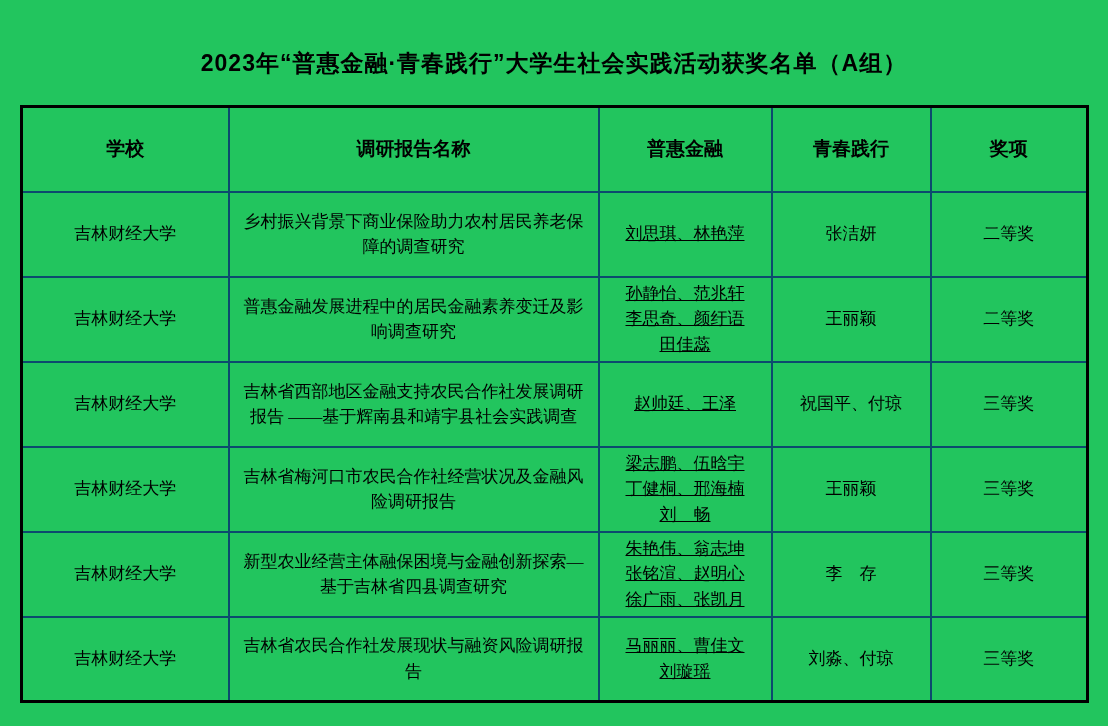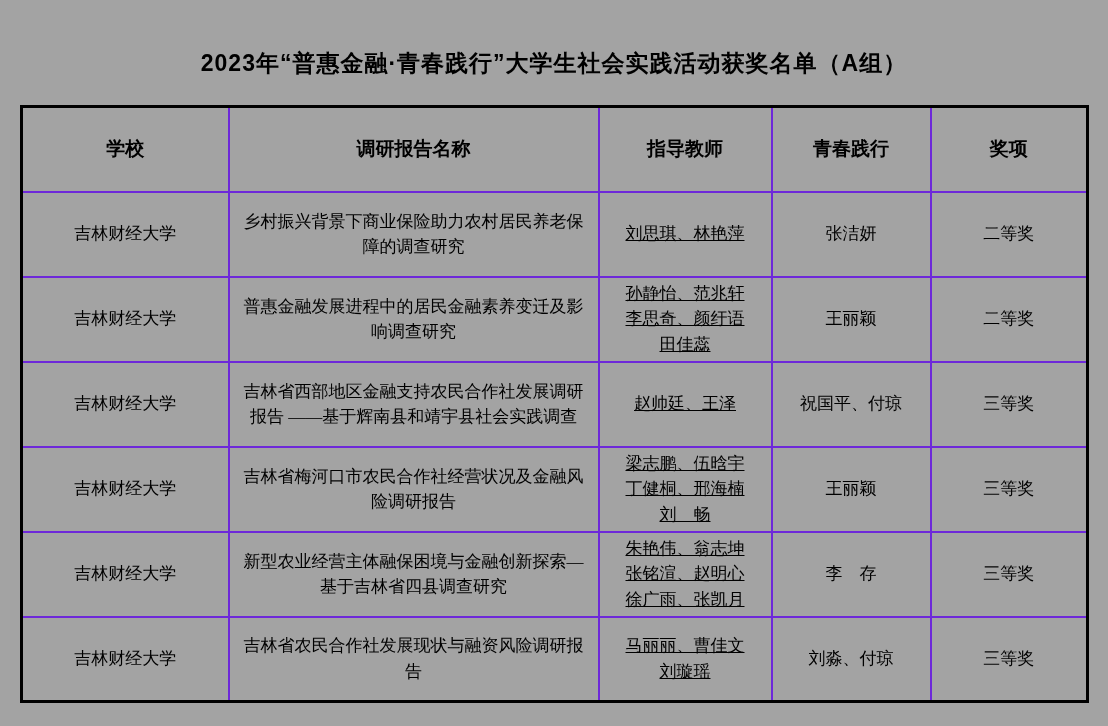--- a/index.html
+++ b/index.html
@@ -6,21 +6,21 @@
     margin: 0;
     padding: 0;
     background: #ffffff;
     color: #000000;
     font-family: "Liberation Serif", "DejaVu Serif", serif;
   }
   .page {
     position: relative;
     width: 1108px;
     height: 726px;
-    background: #a3a3a3;
+    background: #22c55e;
     overflow: hidden;
   }
   .doc-title {
     position: absolute;
     top: 48px;
     left: 0;
     width: 1108px;
     margin: 0;
     text-align: center;
     font-family: "Liberation Sans", "DejaVu Sans", sans-serif;
@@ -37,21 +37,21 @@
     border-collapse: collapse;
     table-layout: fixed;
     border: 3px solid #000000;
   }
   table.awards col.c-school  { width: 207px; }
   table.awards col.c-report  { width: 370px; }
   table.awards col.c-members { width: 173px; }
   table.awards col.c-advisor { width: 159px; }
   table.awards col.c-award   { width: 157px; }
   table.awards th, table.awards td {
-    border: 2px solid #6d28d9;
+    border: 2px solid #0c4a6e;
     text-align: center;
     vertical-align: middle;
     padding: 2px 8px;
     box-sizing: border-box;
     overflow: hidden;
   }
   table.awards tr { height: 85px; }
   table.awards th {
     font-family: "Liberation Sans", "DejaVu Sans", sans-serif;
     font-weight: 700;
@@ -76,21 +76,21 @@
       <col class="c-school">
       <col class="c-report">
       <col class="c-members">
       <col class="c-advisor">
       <col class="c-award">
     </colgroup>
     <thead>
       <tr>
         <th>学校</th>
         <th>调研报告名称</th>
-        <th>指导教师</th>
+        <th>普惠金融</th>
         <th>青春践行</th>
         <th>奖项</th>
       </tr>
     </thead>
     <tbody>
       <tr>
         <td class="school-cell">吉林财经大学</td>
         <td class="report-cell">乡村振兴背景下商业保险助力农村居民养老保障的调查研究</td>
         <td class="members-cell">刘思琪、林艳萍</td>
         <td class="advisor-cell">张洁妍</td>

